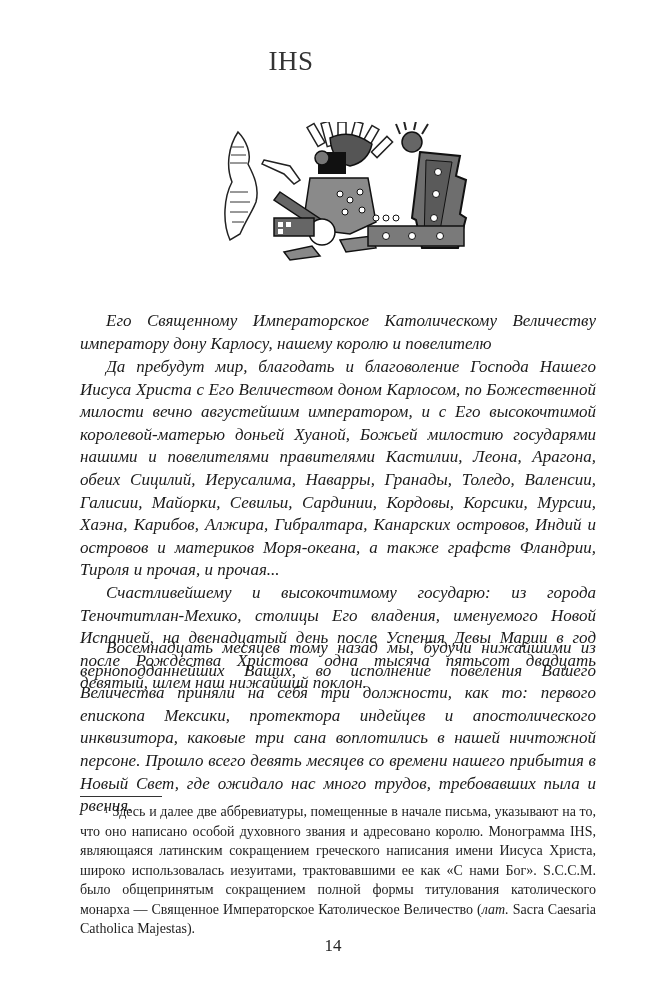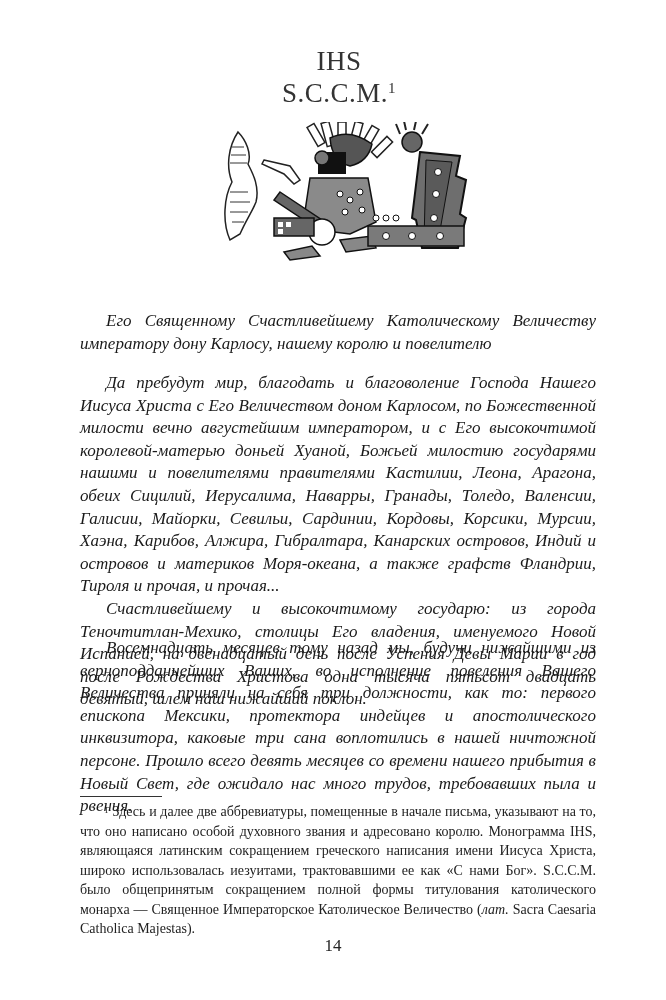--- a/index.html
+++ b/index.html
@@ -1,47 +1,46 @@
 <!DOCTYPE html>
 <html><head>
   <meta charset="utf-8">
   <style>
     html, body { margin: 0; padding: 0; background: #ffffff; }
     body { width: 666px; height: 1000px; position: relative; overflow: hidden; color: #1a1a1a; }
     .page { position: absolute; left: 0; top: 0; width: 666px; height: 1000px; background: #fff; }
     .heading { position: absolute; left: 0; width: 582px; text-align: center;
-      font-family: "Liberation Serif", "DejaVu Serif", serif; font-size: 27px; color: #333; letter-spacing: 0.5px; margin-left: 48px; }
+      font-family: "Liberation Serif", "DejaVu Serif", serif; font-size: 27px; color: #333; letter-spacing: 0.5px; }
     .h1 { top: 46px; }
     .h2 { top: 78px; }
     .h2 sup { font-size: 15px; vertical-align: top; position: relative; top: 2px; }
     .illus { position: absolute; left: 200px; top: 122px; width: 272px; height: 152px; }
     .body-text { position: absolute; left: 80px; width: 516px;
       font-family: "Liberation Serif", "DejaVu Serif", serif; font-style: italic;
       font-size: 17px; line-height: 22.6px; text-align: justify; color: #1a1a1a; }
     .body-text p { margin: 0; text-indent: 26px; text-align: justify; }
     .p-dedication { top: 310px; }
-    .p-greeting { top: 372px; }
+    .p-greeting { top: 356px; }
     .p-second { top: 626px; margin-top: 11px; }
     .footnote-rule { position: absolute; left: 80px; top: 796px; width: 82px; height: 1px; background: #333; }
     .footnote { position: absolute; left: 80px; top: 802px; width: 516px;
       font-family: Liberation Serif, serif; font-size: 14px; line-height: 19.5px;
       text-align: justify; color: #222; }
     .footnote p { margin: 0; text-indent: 24px; }
     .footnote sup { font-size: 9px; vertical-align: top; position: relative; top: -1px; margin-right: 4px; }
     .footnote .it { font-style: italic; }
     .page-number { position: absolute; left: 0; width: 666px; top: 936px; text-align: center;
       font-family: "Liberation Serif", "DejaVu Serif", serif; font-size: 17px; color: #222; }
   </style>
 </head>
 <body>
 
 <div class="page">
 
   <div class="heading h1">IHS</div>
-  <div class="heading h2"><span>S.C.C.M.</span><sup>1</sup></div>
 
   <svg class="illus" viewBox="0 0 272 152" xmlns="http://www.w3.org/2000/svg">
 
     <path d="M38 10 C28 25 26 45 32 60 C24 75 22 100 30 118 L40 112 C46 98 52 90 56 80 C60 64 52 50 48 42 C52 32 46 18 38 10 Z" fill="#fff" stroke="#222" stroke-width="1.5"></path>
     <g stroke="#333" stroke-width="1">
       <line x1="32" y1="25" x2="44" y2="25"></line>
         <line x1="31" y1="33" x2="46" y2="33"></line>
         <line x1="30" y1="41" x2="47" y2="41"></line>
       <line x1="30" y1="70" x2="48" y2="70"></line>
         <line x1="30" y1="80" x2="50" y2="80"></line>
@@ -105,21 +104,21 @@
         <circle cx="240" cy="114" r="3.5"></circle>
     </g>
     <g fill="#fff" stroke="#111" stroke-width="1">
       <circle cx="176" cy="96" r="3"></circle>
         <circle cx="186" cy="96" r="3"></circle>
         <circle cx="196" cy="96" r="3"></circle>
     </g>
   </svg>
 
   <div class="body-text p-dedication">
-    <p>Его Священному Счастливейшему Католическому Величеству императору дону Карлосу, нашему королю и повелителю</p>
+    <p>Его Священному Императорское Католическому Величеству императору дону Карлосу, нашему королю и повелителю</p>
   </div>
 
   <div class="body-text p-greeting">
     <p>Да пребудут мир, благодать и благоволение Господа Нашего Иисуса Христа с Его Величеством доном Карлосом, по Божественной милости вечно августейшим императором, и с Его высокочтимой королевой-матерью доньей Хуаной, Божьей милостию государями нашими и повелителями правителями Кастилии, Леона, Арагона, обеих Сицилий, Иерусалима, Наварры, Гранады, Толедо, Валенсии, Галисии, Майорки, Севильи, Сардинии, Кордовы, Корсики, Мурсии, Хаэна, Карибов, Алжира, Гибралтара, Канарских островов, Индий и островов и материков Моря-океана, а также графств Фландрии, Тироля и прочая, и прочая...</p>
     <p>Счастливейшему и высокочтимому государю: из города Теночтитлан-Мехико, столицы Его владения, именуемого Новой Испанией, на двенадцатый день после Успения Девы Марии в год после Рождества Христова одна тысяча пятьсот двадцать девятый, шлем наш нижайший поклон.</p>
   </div>
 
   <div class="body-text p-second">
     <p>Восемнадцать месяцев тому назад мы, будучи нижайшими из верноподданнейших Ваших, во исполнение повеления Вашего Величества приняли на себя три должности, как то: первого епископа Мексики, протектора индейцев и апостолического инквизитора, каковые три сана воплотились в нашей ничтожной персоне. Прошло всего девять месяцев со времени нашего прибытия в Новый Свет, где ожидало нас много трудов, требовавших пыла и рвения.</p>
   </div>

